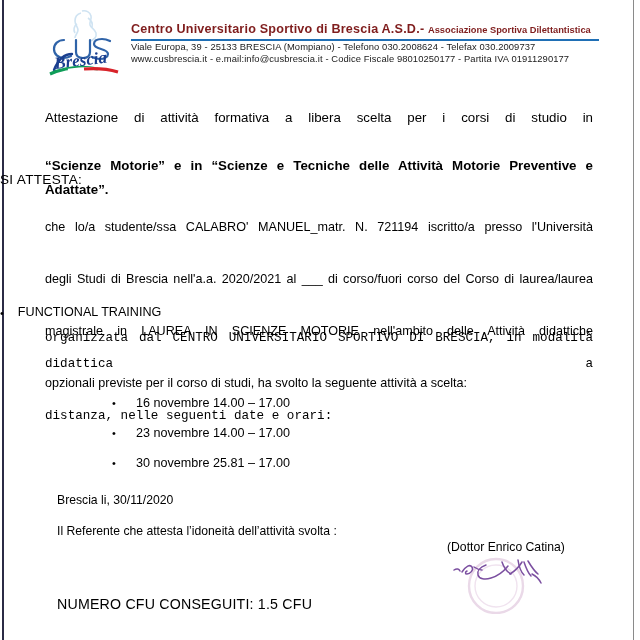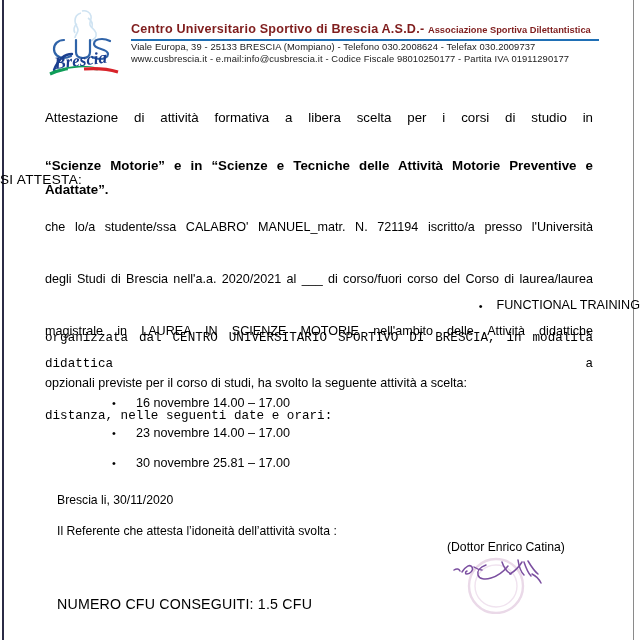--- a/index.html
+++ b/index.html
@@ -146,23 +146,23 @@
   .para .j {
     display: block;
     text-align: justify;
   }
   .p1 { top: 214px; }
   .p2 { top: 325px; font-family: Liberation Mono, monospace; }
 
   .center-bullet {
     position: absolute;
     left: 0;
-    top: 298px;
-    width: 640px;
-    text-align: right;
+    top: 305px;
+    width: 640px;
+    text-align: left;
     font-size: 12.6px;
   }
   .center-bullet .dot {
     display: inline-block;
     margin-right: 14px;
     font-size: 11px;
     vertical-align: middle;
   }
 
   .dates {

